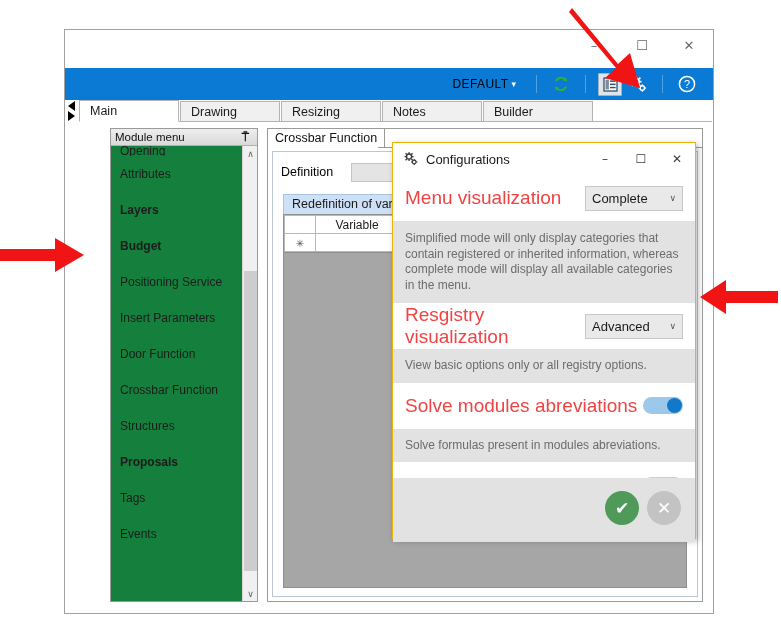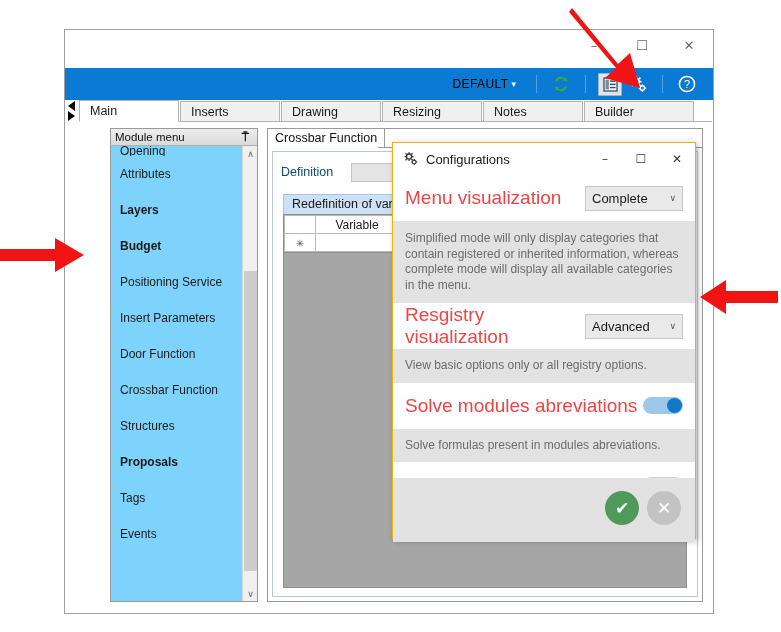--- a/index.html
+++ b/index.html
@@ -189,21 +189,21 @@
   }
   #module-header .ttl { flex: 1; }
   #module-header .pin { font-size: 12px; font-weight: bold; transform: rotate(0deg); padding-right: 4px;}
 
   #module-list {
     position: absolute;
     left: 0;
     top: 17px;
     right: 0;
     bottom: 0;
-    background: #7dd3fc;
+    background: #15803d;
     overflow: hidden;
   }
   .menu-item {
     height: 36px;
     line-height: 36px;
     padding-left: 9px;
     font-size: 12px;
     color: #1b1b1b;
     white-space: nowrap;
     box-sizing: border-box;
@@ -294,21 +294,21 @@
   }
   #def-row {
     position: absolute;
     left: 8px;
     top: 10px;
     right: 8px;
     height: 20px;
     display: flex;
     align-items: center;
   }
-  #def-label { font-size: 12.5px; color: #0c4a6e; width: 70px; }
+  #def-label { font-size: 12.5px; color: #000000; width: 70px; }
   #def-input {
     flex: 1;
     height: 19px;
     background: #e4e4e4;
     border: 1px solid #c4c4c4;
     box-sizing: border-box;
   }
 
   #redef-panel {
     position: absolute;
@@ -565,21 +565,20 @@
         </svg>
       </span>
     </div>
 
     <div id="tabstrip">
       <div id="tab-scroller">
         <span class="tri left"></span>
         <span class="tri right"></span>
       </div>
       <div class="tab active w1">Main</div>
-      <div class="tab w1">Inserts</div>
       <div class="tab w1">Drawing</div>
       <div class="tab w1">Resizing</div>
       <div class="tab w1">Notes</div>
       <div class="tab w2">Builder</div>
     </div>
 
     <div id="content">
 
       <div id="module-panel">
         <div id="module-header">

